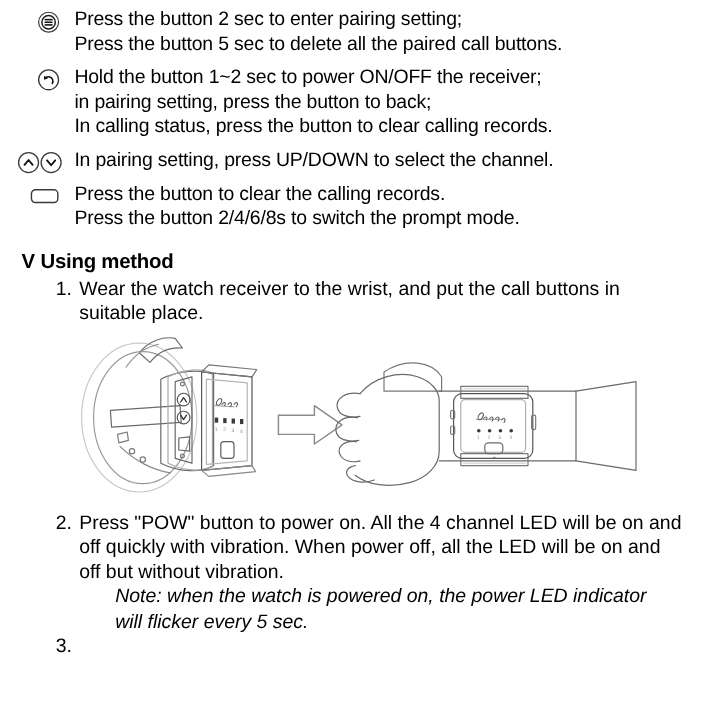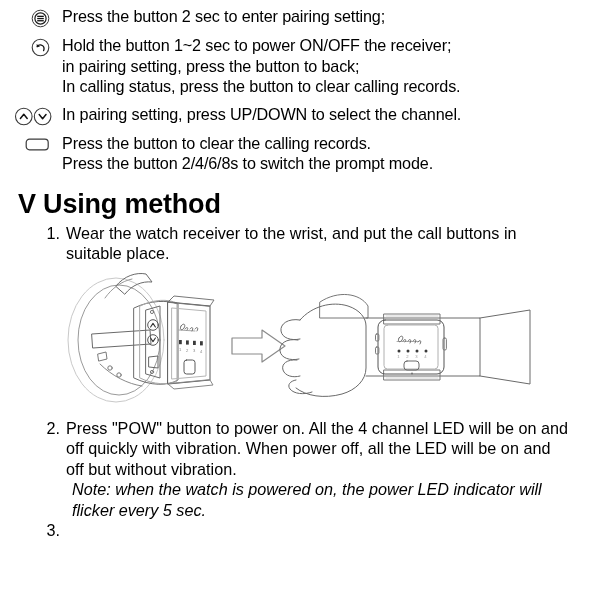--- a/index.html
+++ b/index.html
@@ -58,21 +58,21 @@
 
   
   .ic {
     display: inline-block;
     vertical-align: top;
   }
   .ic svg { display: block; }
 
   
   .section-heading {
-    font-size: 27px;
+    font-size: 17px;
     font-weight: bold;
     margin: 15px 0 3px 18px;
     letter-spacing: -0.2px;
   }
 
   
   .num-item {
     display: flex;
     margin: 0 0 0 0;
     font-size: 16.2px;
@@ -85,21 +85,21 @@
     padding-right: 6px;
     box-sizing: border-box;
     margin-left: 38px;
   }
   .num-item .body {
     flex: 1;
     padding-right: 12px;
   }
   .note {
     font-style: italic;
-    margin-left: 72px;
+    margin-left: 96px;
     font-size: 16.2px;
     line-height: 20.5px;
     padding-right: 30px;
   }
 
   
   .illustration {
     width: 600px;
     height: 150px;
     position: relative;
@@ -123,20 +123,21 @@
             <circle cx="9.5" cy="9.5" r="8.3" fill="none" stroke="#3a3a3a" stroke-width="1"></circle>
             <circle cx="9.5" cy="9.5" r="5.6" fill="none" stroke="#1a1a1a" stroke-width="1.2"></circle>
             <rect x="6.2" y="6.7" width="6.6" height="1.3" fill="#111"></rect>
             <rect x="6.2" y="8.9" width="6.6" height="1.3" fill="#111"></rect>
             <rect x="6.2" y="11.1" width="6.6" height="1.3" fill="#111"></rect>
           </svg>
         </span>
       </div>
       <div class="text-cell">
         <div>Press the button 2 sec to enter pairing setting;</div>
+        <div>Press the button 5 sec to delete all the paired call buttons.</div>
       </div>
     </div>
 
     <div class="icon-row">
       <div class="icon-cell">
         <span class="ic">
           <svg width="19" height="19" viewBox="0 0 19 19">
             <circle cx="9.5" cy="9.5" r="8.3" fill="none" stroke="#3a3a3a" stroke-width="1.1"></circle>
             <path d="M12.6 12.6 C13.6 10.6 13.0 7.7 10.4 7.1 C8.6 6.7 7.0 7.4 6.2 8.6" fill="none" stroke="#111" stroke-width="1.3" stroke-linecap="round"></path>
             <path d="M5.6 6.1 L5.9 9.2 L9.0 8.5 Z" fill="#111"></path>

